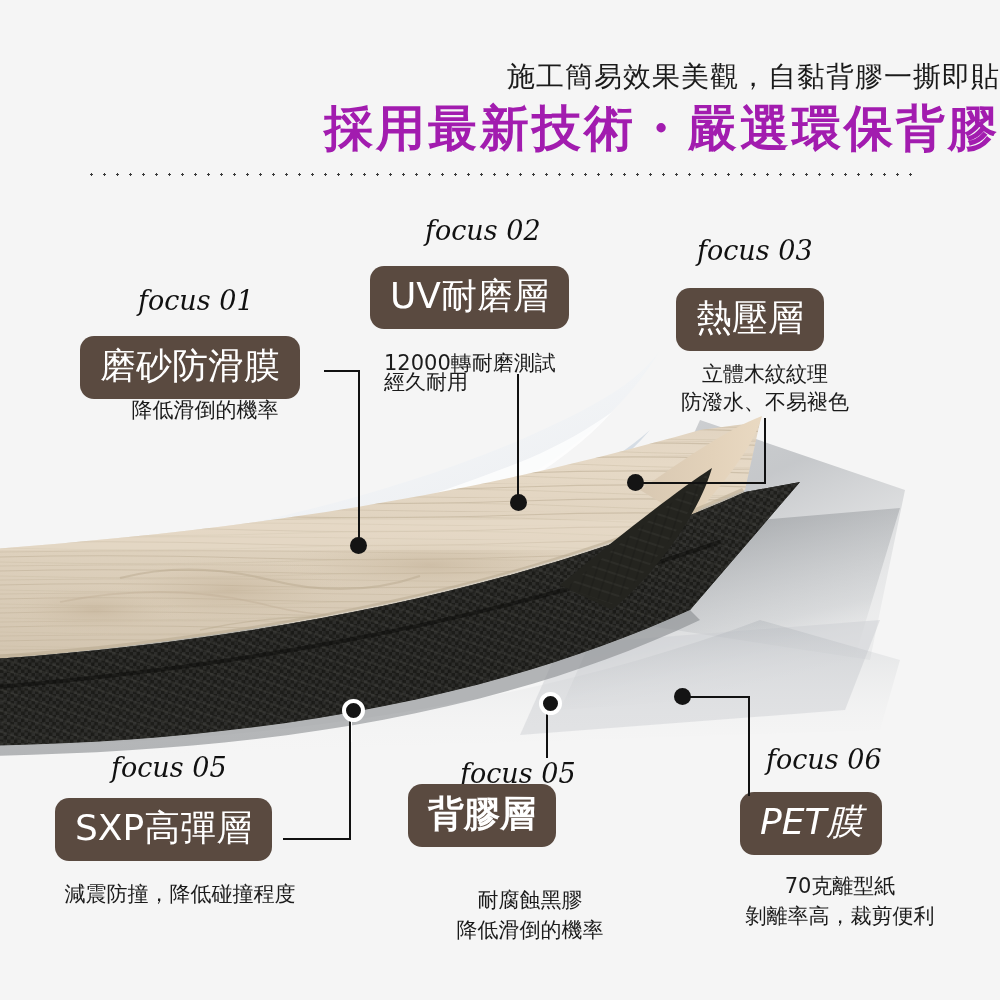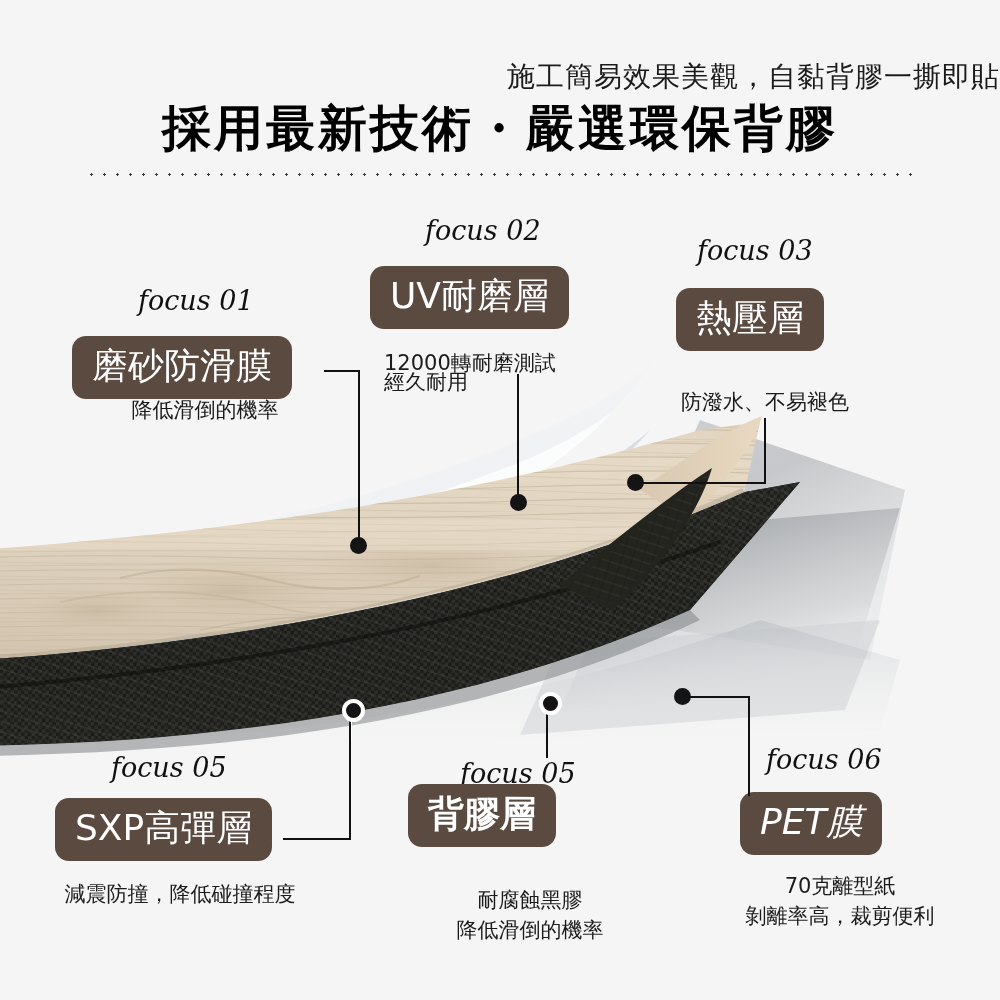--- a/index.html
+++ b/index.html
@@ -13,22 +13,22 @@
 
   
   .subtitle{
     position:absolute;left:0;top:58px;width:1000px;
     text-align:right;
     font-size:28px;color:#1b1b1b;letter-spacing:1px;
     font-family:"DejaVu Sans","Liberation Sans",sans-serif;
   }
   .title{
     position:absolute;left:0;top:96px;width:1000px;
-    text-align:center;
-    font-size:49px;font-weight:bold;color:#000000;
+    text-align:right;
+    font-size:49px;font-weight:bold;color:#a21caf;
     letter-spacing:3px;
     font-family:"DejaVu Sans","Liberation Sans",sans-serif;
   }
   .dotrule{
     position:absolute;left:85px;top:173px;width:828px;height:3px;
     background-image:radial-gradient(circle, #3a3a3a 0 1.2px, rgba(0,0,0,0) 1.4px);
     background-size:13px 3px;background-repeat:repeat-x;
   }
 
   
@@ -225,35 +225,36 @@
         <path d="M566 398 C 624 350, 680 306, 710 282 C 690 325, 654 378, 612 414 Z" fill="url(#weaveDiag)" opacity=".6"></path>
 
         <path d="M-20 556 C 220 552, 470 520, 690 420 L 700 430 C 480 534, 230 562, -20 566 Z" fill="#8e9094" opacity=".65"></path>
       </g>
 
       <path d="M-20 556 C 230 556, 520 520, 760 430 L 900 470 L 880 540 L -20 570 Z" fill="url(#softShade)" opacity=".6"></path>
     </svg>
   </div>
 
   <div class="focus-label" style="left:138px;top:285px;">focus 01</div>
-  <div class="badge" style="left:72px;top:336px;">磨砂防滑膜</div>
+  <div class="badge" style="left:80px;top:336px;">磨砂防滑膜</div>
   <div class="desc center" style="left:55px;top:396px;width:300px;text-align:center;">降低滑倒的機率</div>
   <div class="lead h" style="left:324px;top:370px;width:36px;"></div>
   <div class="lead v" style="left:358px;top:370px;height:178px;"></div>
   <div class="dot" style="left:350px;top:537px;"></div>
 
   <div class="focus-label" style="left:425px;top:215px;">focus 02</div>
   <div class="badge" style="left:370px;top:266px;">UV耐磨層</div>
   <div class="desc left" style="left:384px;top:340px;margin-top:9px;">12000轉耐磨測試</div>
   <div class="desc left" style="left:384px;top:368px;">經久耐用</div>
   <div class="lead v" style="left:517px;top:374px;height:132px;"></div>
   <div class="dot" style="left:510px;top:494px;"></div>
 
   <div class="focus-label" style="left:697px;top:235px;">focus 03</div>
   <div class="badge" style="left:676px;top:288px;">熱壓層</div>
+  <div class="desc center" style="left:620px;top:360px;width:290px;">立體木紋紋理</div>
   <div class="desc center" style="left:620px;top:388px;width:290px;">防潑水、不易褪色</div>
   <div class="lead v" style="left:764px;top:418px;height:66px;"></div>
   <div class="lead h" style="left:640px;top:482px;width:126px;"></div>
   <div class="dot" style="left:627px;top:474px;"></div>
 
   <div class="focus-label" style="left:111px;top:752px;">focus 05</div>
   <div class="badge" style="left:55px;top:798px;">SXP高彈層</div>
   <div class="desc center" style="left:5px;top:880px;width:350px;">減震防撞，降低碰撞程度</div>
   <div class="lead white" style="left:349px;top:706px;height:36px;"></div>
   <div class="lead v" style="left:349px;top:706px;height:134px;"></div>

